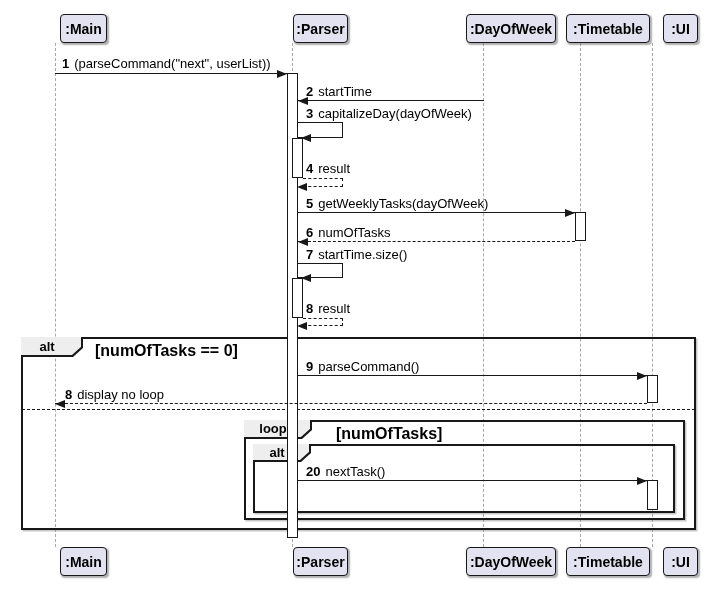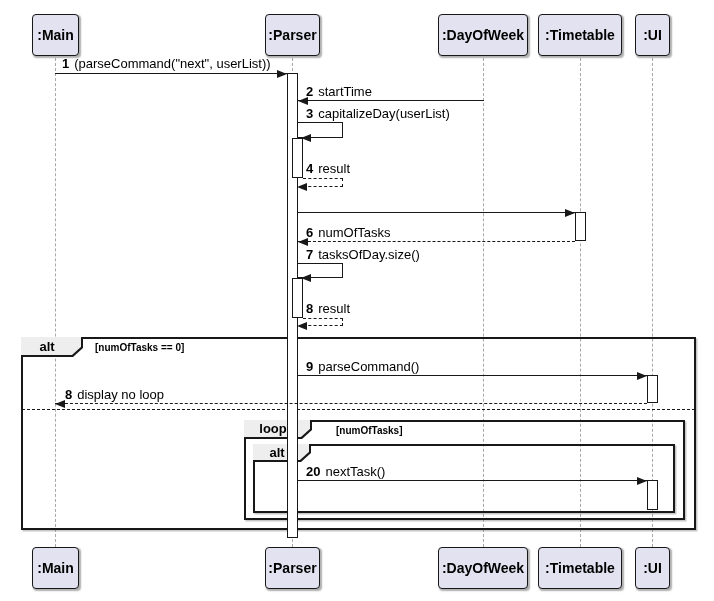--- a/index.html
+++ b/index.html
@@ -14,26 +14,27 @@
   html,body{margin:0;padding:0;background:var(--bg);}
   #canvas{
     position:relative;width:714px;height:601px;background:var(--bg);
     font-family:"Liberation Sans","DejaVu Sans",sans-serif;color:var(--text-color);
     overflow:hidden;
   }
   
   .lifeline{position:absolute;width:0;border-left:1px dashed var(--lifeline-color);top:43px;height:504px;z-index:1;}
   
   .pbox{
-    position:absolute;height:42px;box-sizing:border-box;
+    position:absolute;height:29px;box-sizing:border-box;
     background:var(--participant-fill);border:1.5px solid var(--participant-border);
     border-radius:4px;display:flex;align-items:center;justify-content:center;
     font-size:14px;font-weight:600;z-index:5;
     box-shadow:1.5px 1.5px 1.5px rgba(110,110,110,.55);
     white-space:nowrap;
+    margin-left:28px;
   }
   
   .act{position:absolute;width:11px;box-sizing:border-box;background:#fff;
     border:1px solid var(--frame-border);z-index:3;}
   
   .msg{position:absolute;height:0;border-top:1px solid var(--frame-border);z-index:4;}
   .msg.dashed{border-top:1px dashed var(--frame-border);}
   
   .ah{position:absolute;width:0;height:0;border-top:4px solid transparent;border-bottom:4px solid transparent;top:-4.5px;}
   .ah.r{border-left:10px solid var(--frame-border);right:0;}
@@ -47,21 +48,21 @@
   .mlabel{position:absolute;font-size:13px;line-height:14px;white-space:nowrap;z-index:6;}
   .mlabel .num{font-weight:700;margin-right:5px;}
   
   .frame{position:absolute;box-sizing:border-box;border:2px solid var(--frame-border);
     z-index:2;box-shadow:1.5px 1.5px 0 rgba(130,130,130,.45);background:transparent;}
   .pent{position:absolute;top:-2px;left:-2px;background:var(--frame-border);z-index:2;}
   .pent,.pent .pfill{clip-path:polygon(0 0,100% 0,100% calc(100% - 9px),calc(100% - 10px) 100%,0 100%);}
   .pent .pfill{position:absolute;top:0;left:0;right:1.6px;bottom:1.6px;background:var(--pentagon-fill);}
   .pent .plabel{position:absolute;top:0;left:0;right:10px;bottom:2px;display:flex;align-items:center;justify-content:center;
     font-size:13px;font-weight:700;z-index:2;}
-  .guard{position:absolute;font-size:10px;font-weight:700;white-space:nowrap;z-index:3;}
+  .guard{position:absolute;font-size:16px;font-weight:700;white-space:nowrap;z-index:3;}
   .divider{position:absolute;height:0;border-top:1.5px dashed var(--frame-border);z-index:2;}
 </style>
 </head>
 <body>
 
 <div id="canvas">
 
   <div class="lifeline" style="left:55px"></div>
   <div class="lifeline" style="left:292px"></div>
   <div class="lifeline" style="left:483px"></div>
@@ -122,46 +123,49 @@
       <i class="ah l"></i>
     </div>
   <div class="mlabel" style="left:306px;top:85px">
     <span class="num">2</span><span>startTime</span>
   </div>
 
   <div class="selfcall" style="left:298px;top:122px;width:45px;height:16px">
       <i class="ah l" style="left:3px"></i>
     </div>
   <div class="mlabel" style="left:306px;top:107px">
-    <span class="num">3</span><span>capitalizeDay(userList)</span>
+    <span class="num">3</span><span>capitalizeDay(dayOfWeek)</span>
   </div>
 
   <div class="selfcall dashed" style="left:303px;top:178px;width:40px;height:9px">
       <i class="ah l" style="left:-6px"></i>
     </div>
   <div class="mlabel" style="left:306px;top:162px">
     <span class="num">4</span><span>result</span>
   </div>
 
   <div class="msg" style="left:298px;top:212px;width:277px">
       <i class="ah r"></i>
     </div>
+  <div class="mlabel" style="left:306px;top:197px">
+    <span class="num">5</span><span>getWeeklyTasks(dayOfWeek)</span>
+  </div>
 
   <div class="msg dashed" style="left:298px;top:241px;width:277px">
       <i class="ah l"></i>
     </div>
   <div class="mlabel" style="left:306px;top:226px">
     <span class="num">6</span><span>numOfTasks</span>
   </div>
 
   <div class="selfcall" style="left:298px;top:263px;width:45px;height:15px">
       <i class="ah l" style="left:3px"></i>
     </div>
   <div class="mlabel" style="left:306px;top:248px">
-    <span class="num">7</span><span>tasksOfDay.size()</span>
+    <span class="num">7</span><span>startTime.size()</span>
   </div>
 
   <div class="selfcall dashed" style="left:303px;top:318px;width:40px;height:8px">
       <i class="ah l" style="left:-6px"></i>
     </div>
   <div class="mlabel" style="left:306px;top:302px">
     <span class="num">8</span><span>result</span>
   </div>
 
   <div class="msg" style="left:298px;top:375px;width:349px">

